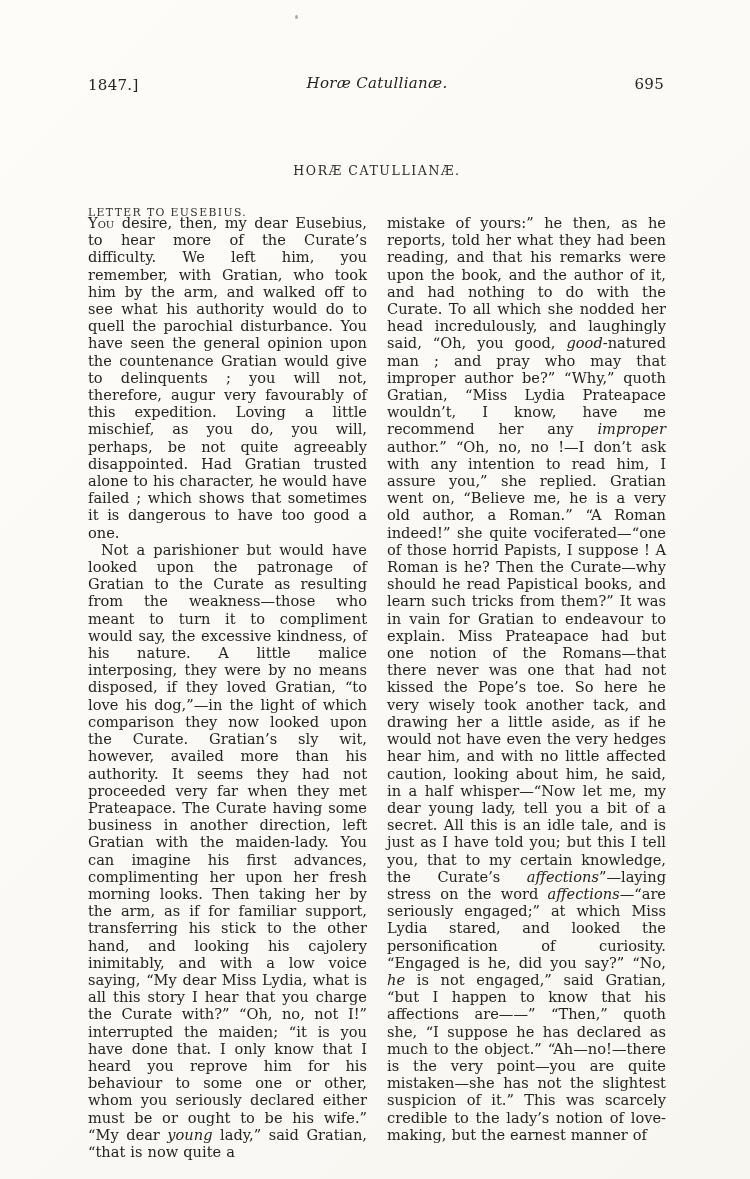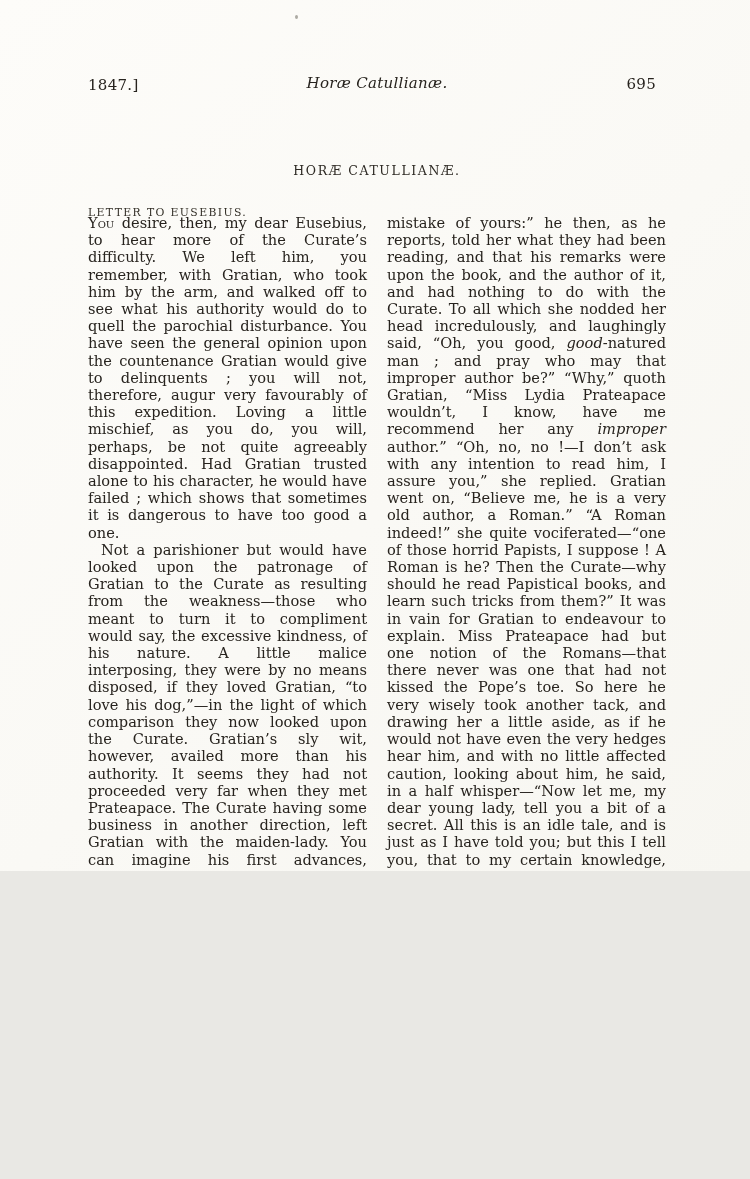--- a/index.html
+++ b/index.html
@@ -3,37 +3,37 @@
 <meta charset="utf-8">
 <style>
   html, body { margin: 0; padding: 0; }
   body {
     width: 750px; height: 1179px;
     background: #e9e8e4;
     font-family: "DejaVu Serif", "Liberation Serif", serif;
   }
   .page {
     position: relative;
-    width: 750px; height: 871px;
+    width: 750px; height: 1179px;
     background: linear-gradient(135deg, #fdfcf9 0%, #faf9f5 55%, #f7f6f1 100%);
     color: #27231e;
     overflow: hidden;
   }
   .speck {
     position: absolute; top: 15px; left: 295px;
     width: 3px; height: 4px; background: #8a877f;
     border-radius: 50%; opacity: .7;
   }
   .running-header {
     position: absolute; top: 76px; left: 88px; width: 578px;
     font-size: 15px; letter-spacing: .3px;
   }
   .rh-year  { position: absolute; left: 0; top: 0; }
   .rh-title { position: absolute; left: 0; right: 0; top: -2px; text-align: center; font-style: italic; }
-  .rh-page  { position: absolute; right: 10px; top: -1px; }
+  .rh-page  { position: absolute; right: 2px; top: -1px; }
   .article-title {
     position: absolute; top: 163px; left: 88px; width: 578px;
     text-align: center; font-size: 12.5px; letter-spacing: 1.6px; color: #2e2a24;
   }
   .article-subtitle {
     position: absolute; top: 206px; left: 88px; width: 578px;
     text-align: left; font-size: 10.8px; letter-spacing: 1.4px; color: #343028;
   }
   .columns {
     position: absolute; top: 214px; left: 88px; width: 578px;

